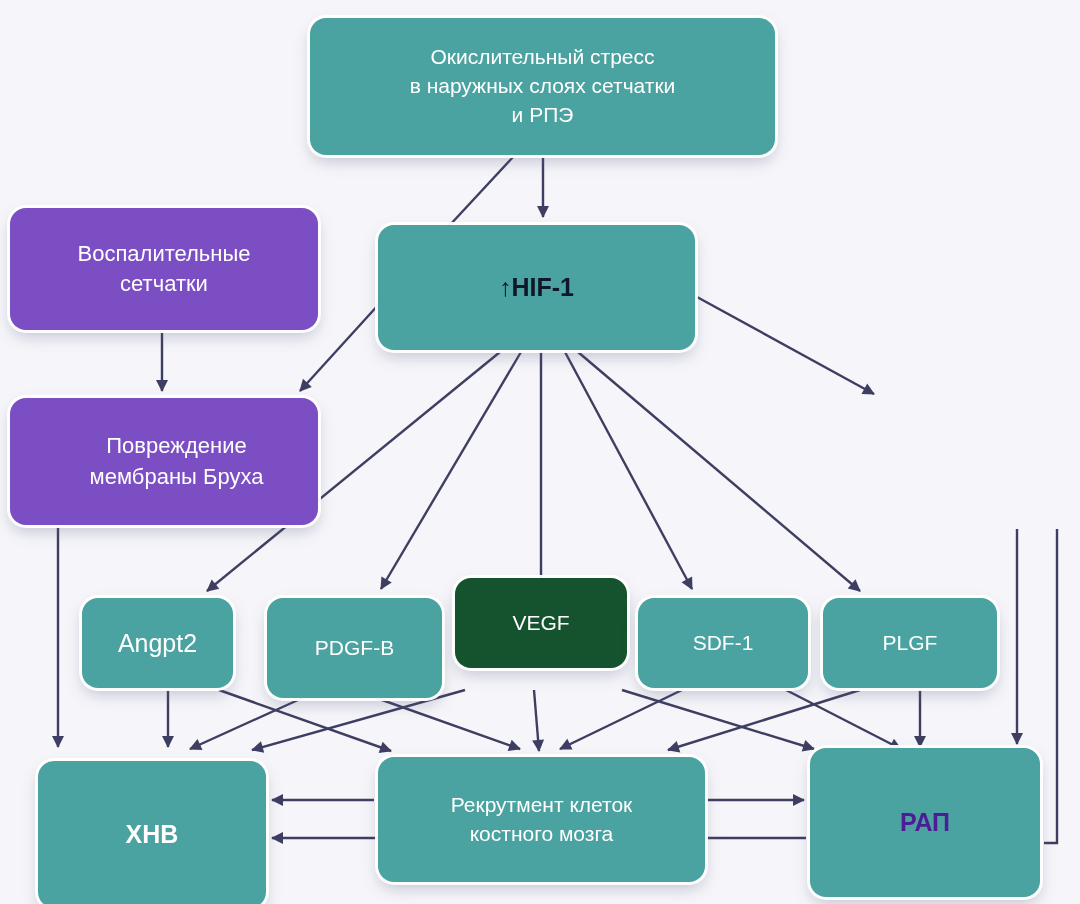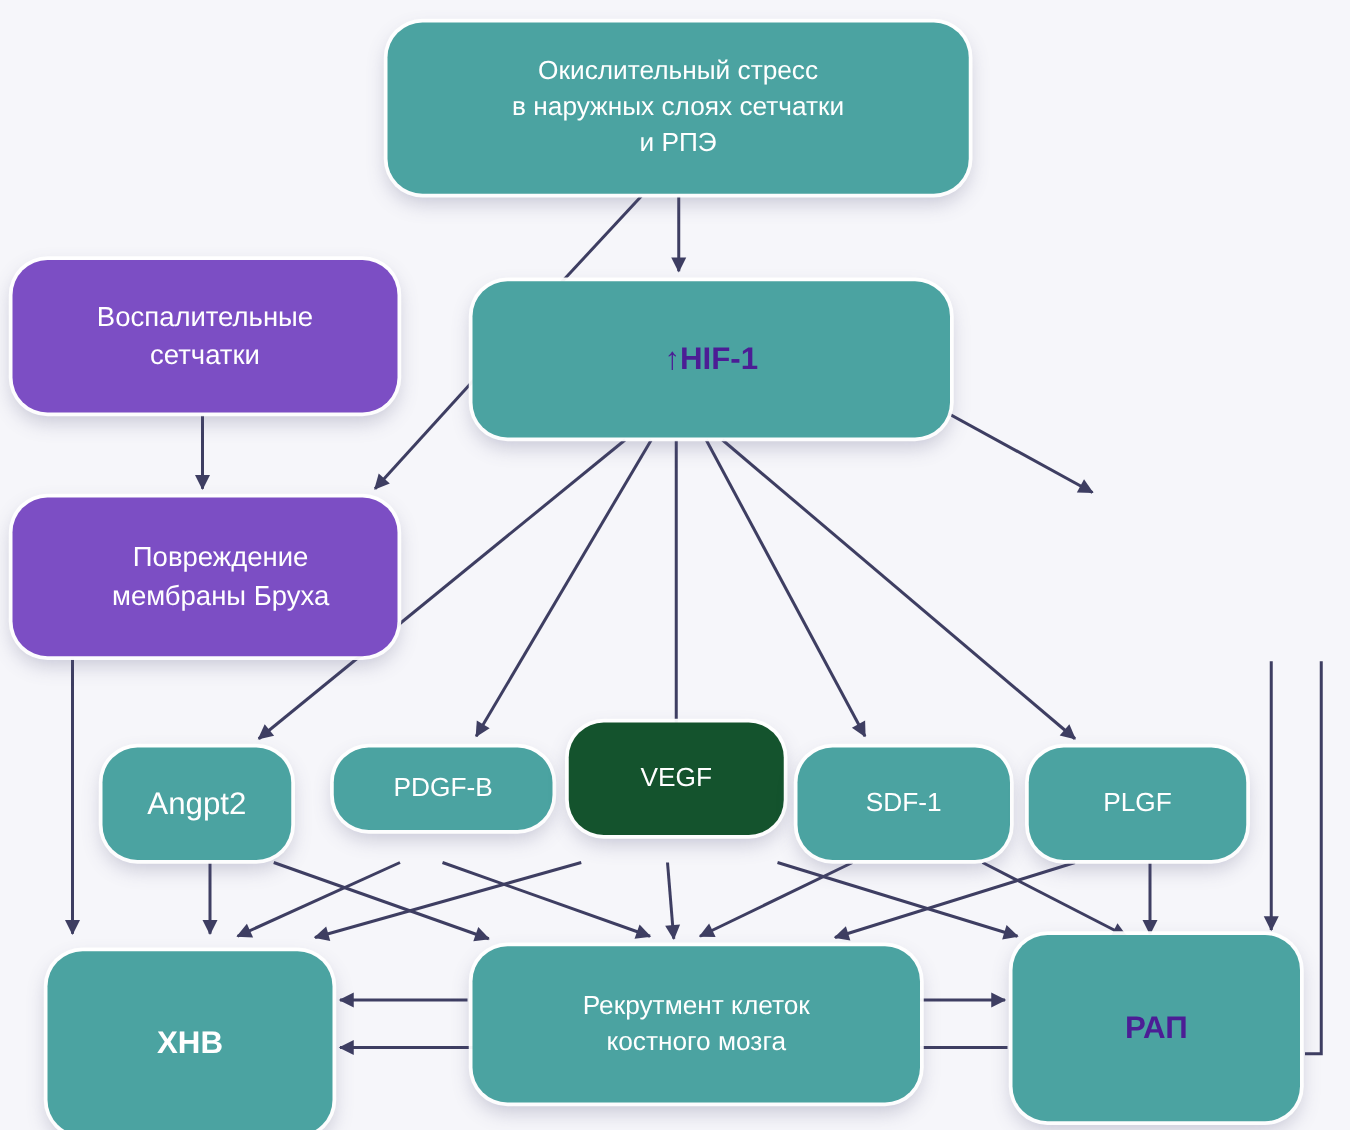--- a/index.html
+++ b/index.html
@@ -12,21 +12,21 @@
     position:absolute; left:0; top:0; width:100%; height:100%;
   }
   .node {
     position:absolute;
     box-sizing:border-box;
     display:flex;
     align-items:center;
     justify-content:center;
     text-align:center;
     color:#ffffff;
-    border-radius:28px;
+    border-radius:16px;
     box-shadow: 0 0 0 3px rgba(255,255,255,0.95), 0 7px 16px rgba(90,90,130,0.30);
     line-height:1.38;
   }
   .node .label {
     white-space:pre-line;
     padding:4px 10px;
   }
 </style>
 </head>
 <body>
@@ -68,45 +68,45 @@
     </svg>
 <div class="node" style="left: 310px; top: 18px; width: 465px; height: 137px; background: rgb(75, 163, 161); font-size: 21px; font-weight: 400; color: rgb(255, 255, 255);">
       <span class="label">Окислительный стресс
 в наружных слоях сетчатки
 и РПЭ</span>
     </div>
     <div class="node" style="left: 10px; top: 208px; width: 308px; height: 122px; background: rgb(124, 78, 196); font-size: 22px; font-weight: 400; color: rgb(255, 255, 255);">
       <span class="label">Воспалительные
 сетчатки</span>
     </div>
-    <div class="node" style="left: 378px; top: 225px; width: 382px; height: 125px; background: rgb(75, 163, 161); font-size: 25px; font-weight: 700; color: #4c1d95; align-items: center;">
+    <div class="node" style="left: 378px; top: 225px; width: 317px; height: 125px; background: rgb(75, 163, 161); font-size: 25px; font-weight: 700; color: #0f172a; align-items: center;">
       <span class="label">↑HIF-1</span>
     </div>
     <div class="node" style="left: 10px; top: 398px; width: 308px; height: 127px; background: rgb(124, 78, 196); font-size: 22px; font-weight: 400; color: rgb(255, 255, 255); padding-left: 25px;">
       <span class="label">Повреждение
 мембраны Бруха</span>
     </div>
     <div class="node" style="left: 82px; top: 598px; width: 151px; height: 90px; background: rgb(75, 163, 161); font-size: 25px; font-weight: 400; color: rgb(255, 255, 255);">
       <span class="label">Angpt2</span>
     </div>
-    <div class="node" style="left: 267px; top: 598px; width: 175px; height: 66px; background: rgb(75, 163, 161); font-size: 21px; font-weight: 400; color: rgb(255, 255, 255);">
+    <div class="node" style="left: 267px; top: 598px; width: 175px; height: 100px; background: rgb(75, 163, 161); font-size: 21px; font-weight: 400; color: rgb(255, 255, 255);">
       <span class="label">PDGF-B</span>
     </div>
     <div class="node" style="left: 455px; top: 578px; width: 172px; height: 90px; background: #14532d; font-size: 21px; font-weight: 400; color: rgb(255, 255, 255);">
       <span class="label">VEGF</span>
     </div>
     <div class="node" style="left: 638px; top: 598px; width: 170px; height: 90px; background: rgb(75, 163, 161); font-size: 21px; font-weight: 400; color: rgb(255, 255, 255);">
       <span class="label">SDF-1</span>
     </div>
     <div class="node" style="left: 823px; top: 598px; width: 174px; height: 90px; background: rgb(75, 163, 161); font-size: 21px; font-weight: 400; color: rgb(255, 255, 255);">
       <span class="label">PLGF</span>
     </div>
     <div class="node" style="left: 38px; top: 761px; width: 228px; height: 147px; background: rgb(75, 163, 161); font-size: 25px; font-weight: 700; color: rgb(255, 255, 255);">
       <span class="label">ХНВ</span>
     </div>
-    <div class="node" style="left: 378px; top: 757px; width: 358px; height: 125px; background: rgb(75, 163, 161); font-size: 21px; font-weight: 400; color: rgb(255, 255, 255);">
+    <div class="node" style="left: 378px; top: 757px; width: 327px; height: 125px; background: rgb(75, 163, 161); font-size: 21px; font-weight: 400; color: rgb(255, 255, 255);">
       <span class="label">Рекрутмент клеток
 костного мозга</span>
     </div>
     <div class="node" style="left: 810px; top: 748px; width: 230px; height: 149px; background: rgb(75, 163, 161); font-size: 25px; font-weight: 700; color: #4c1d95;">
       <span class="label">РАП</span>
     </div>
   </div>
 
 </body></html>

